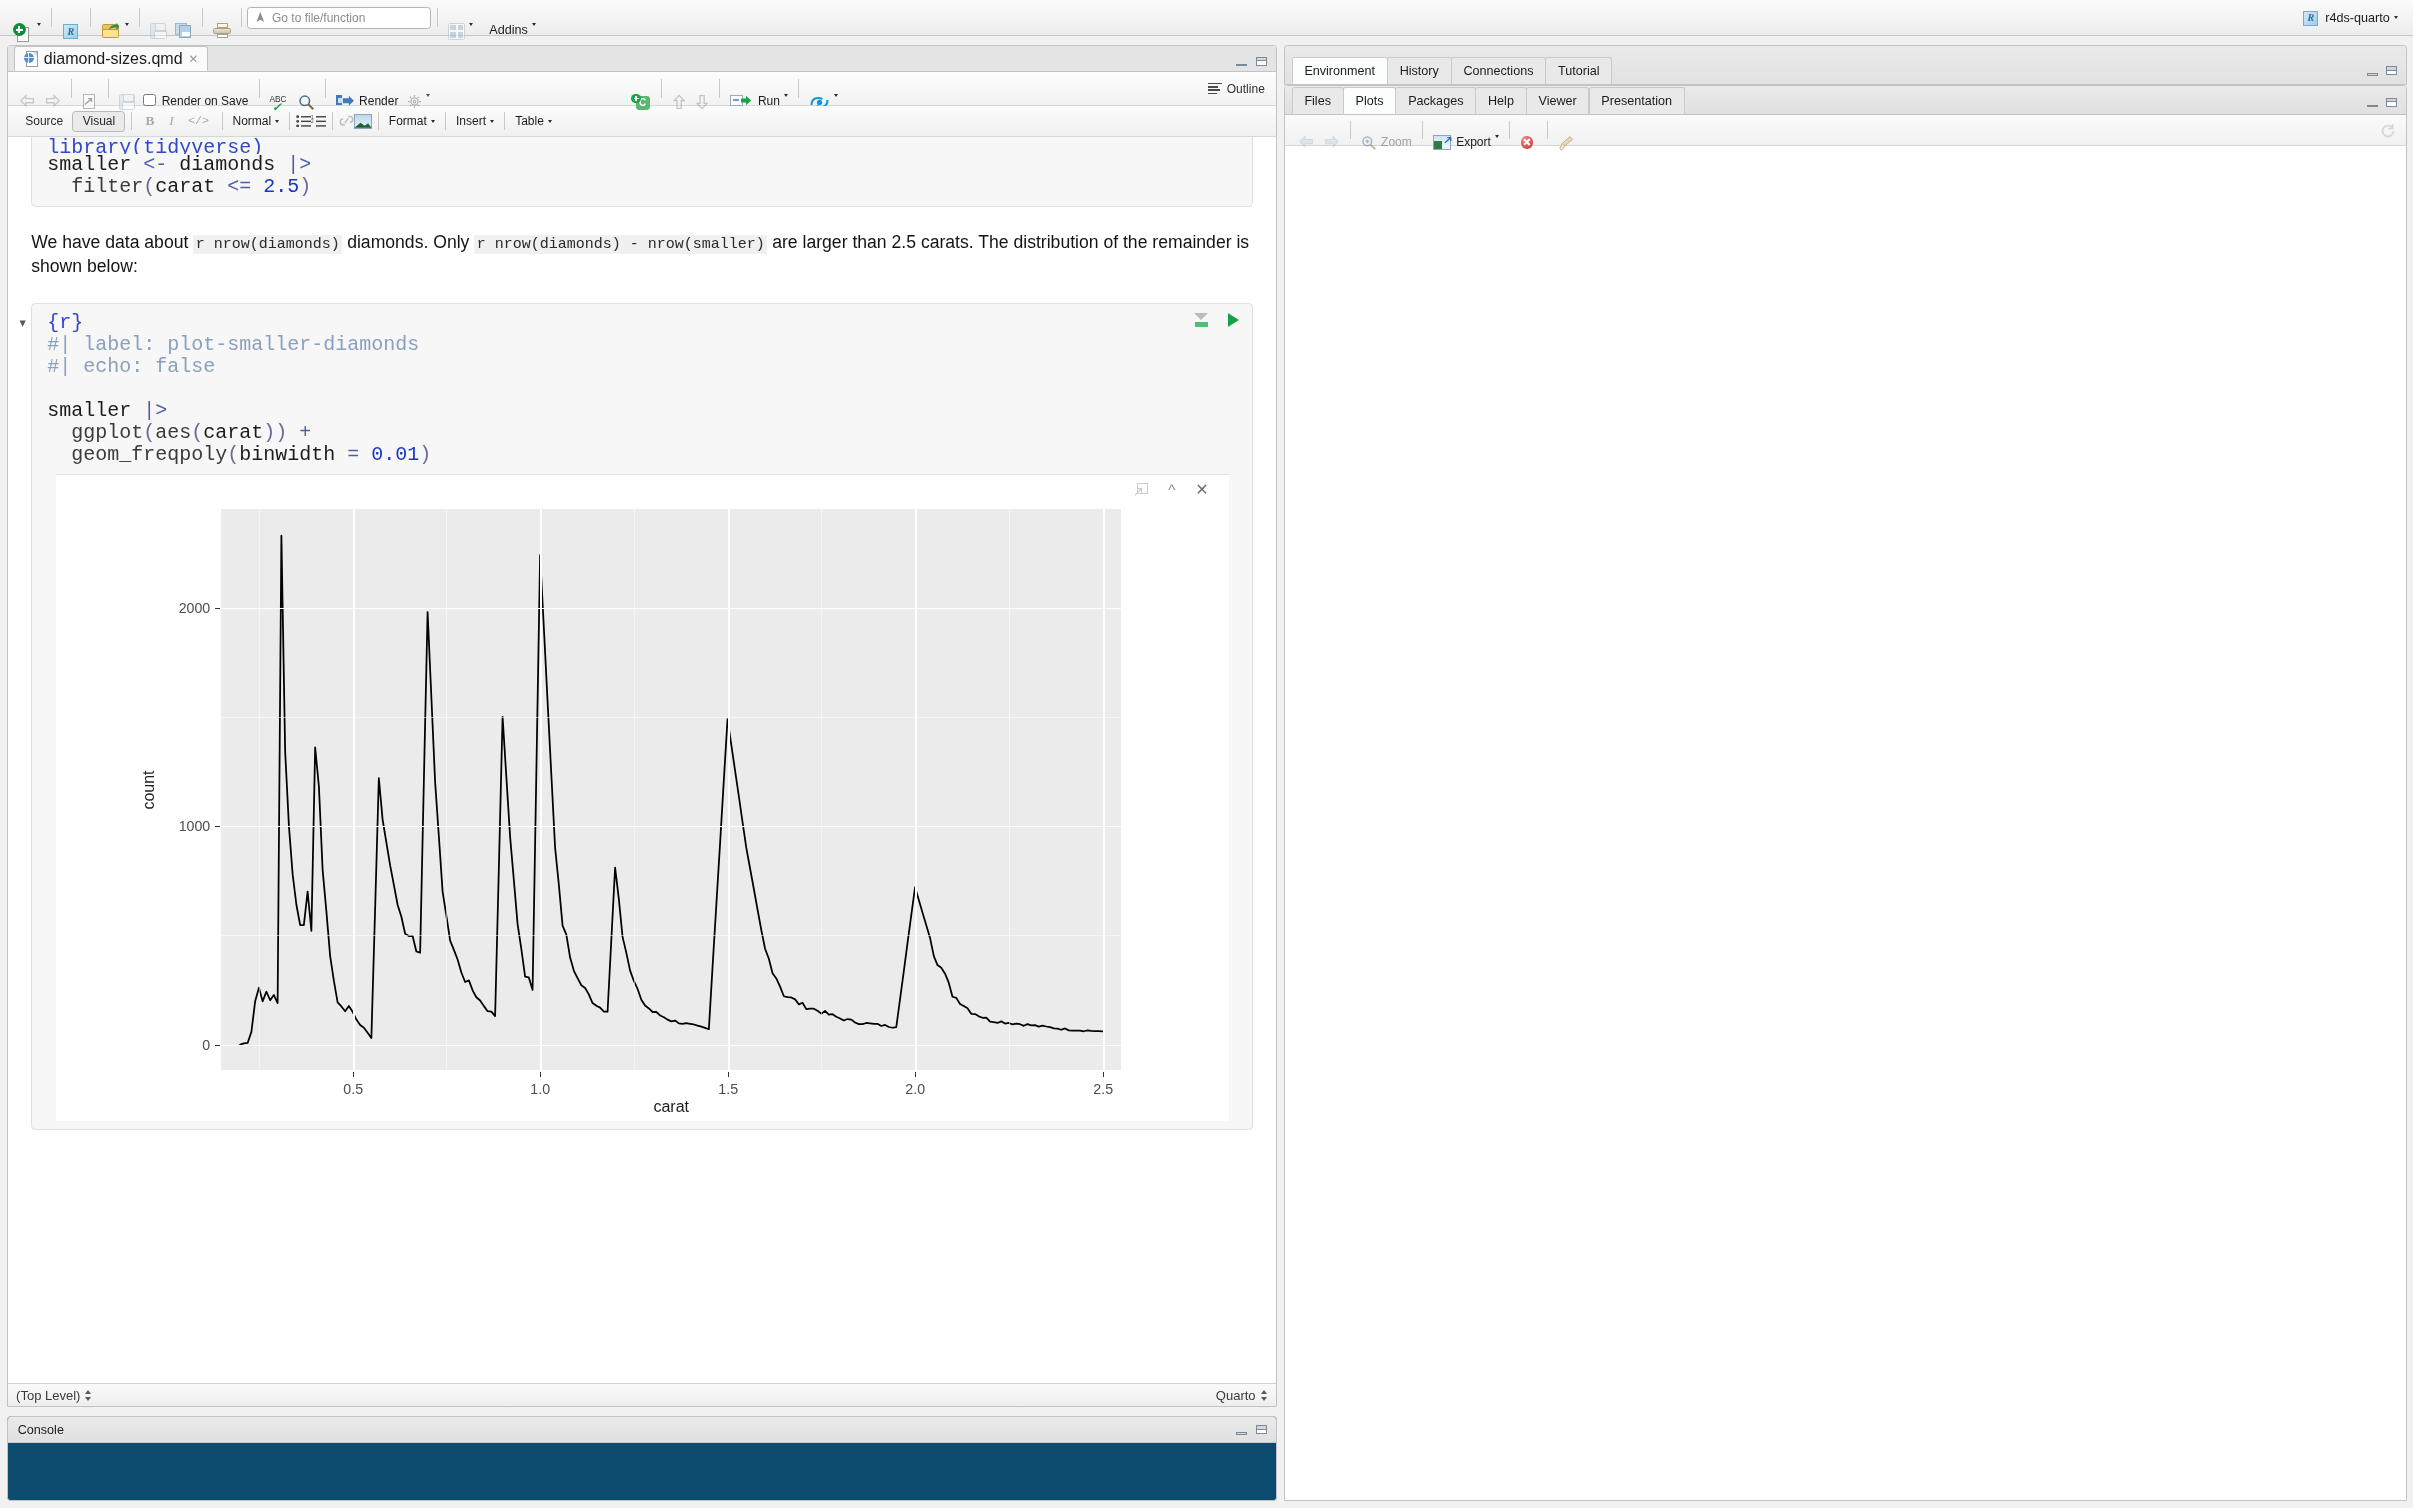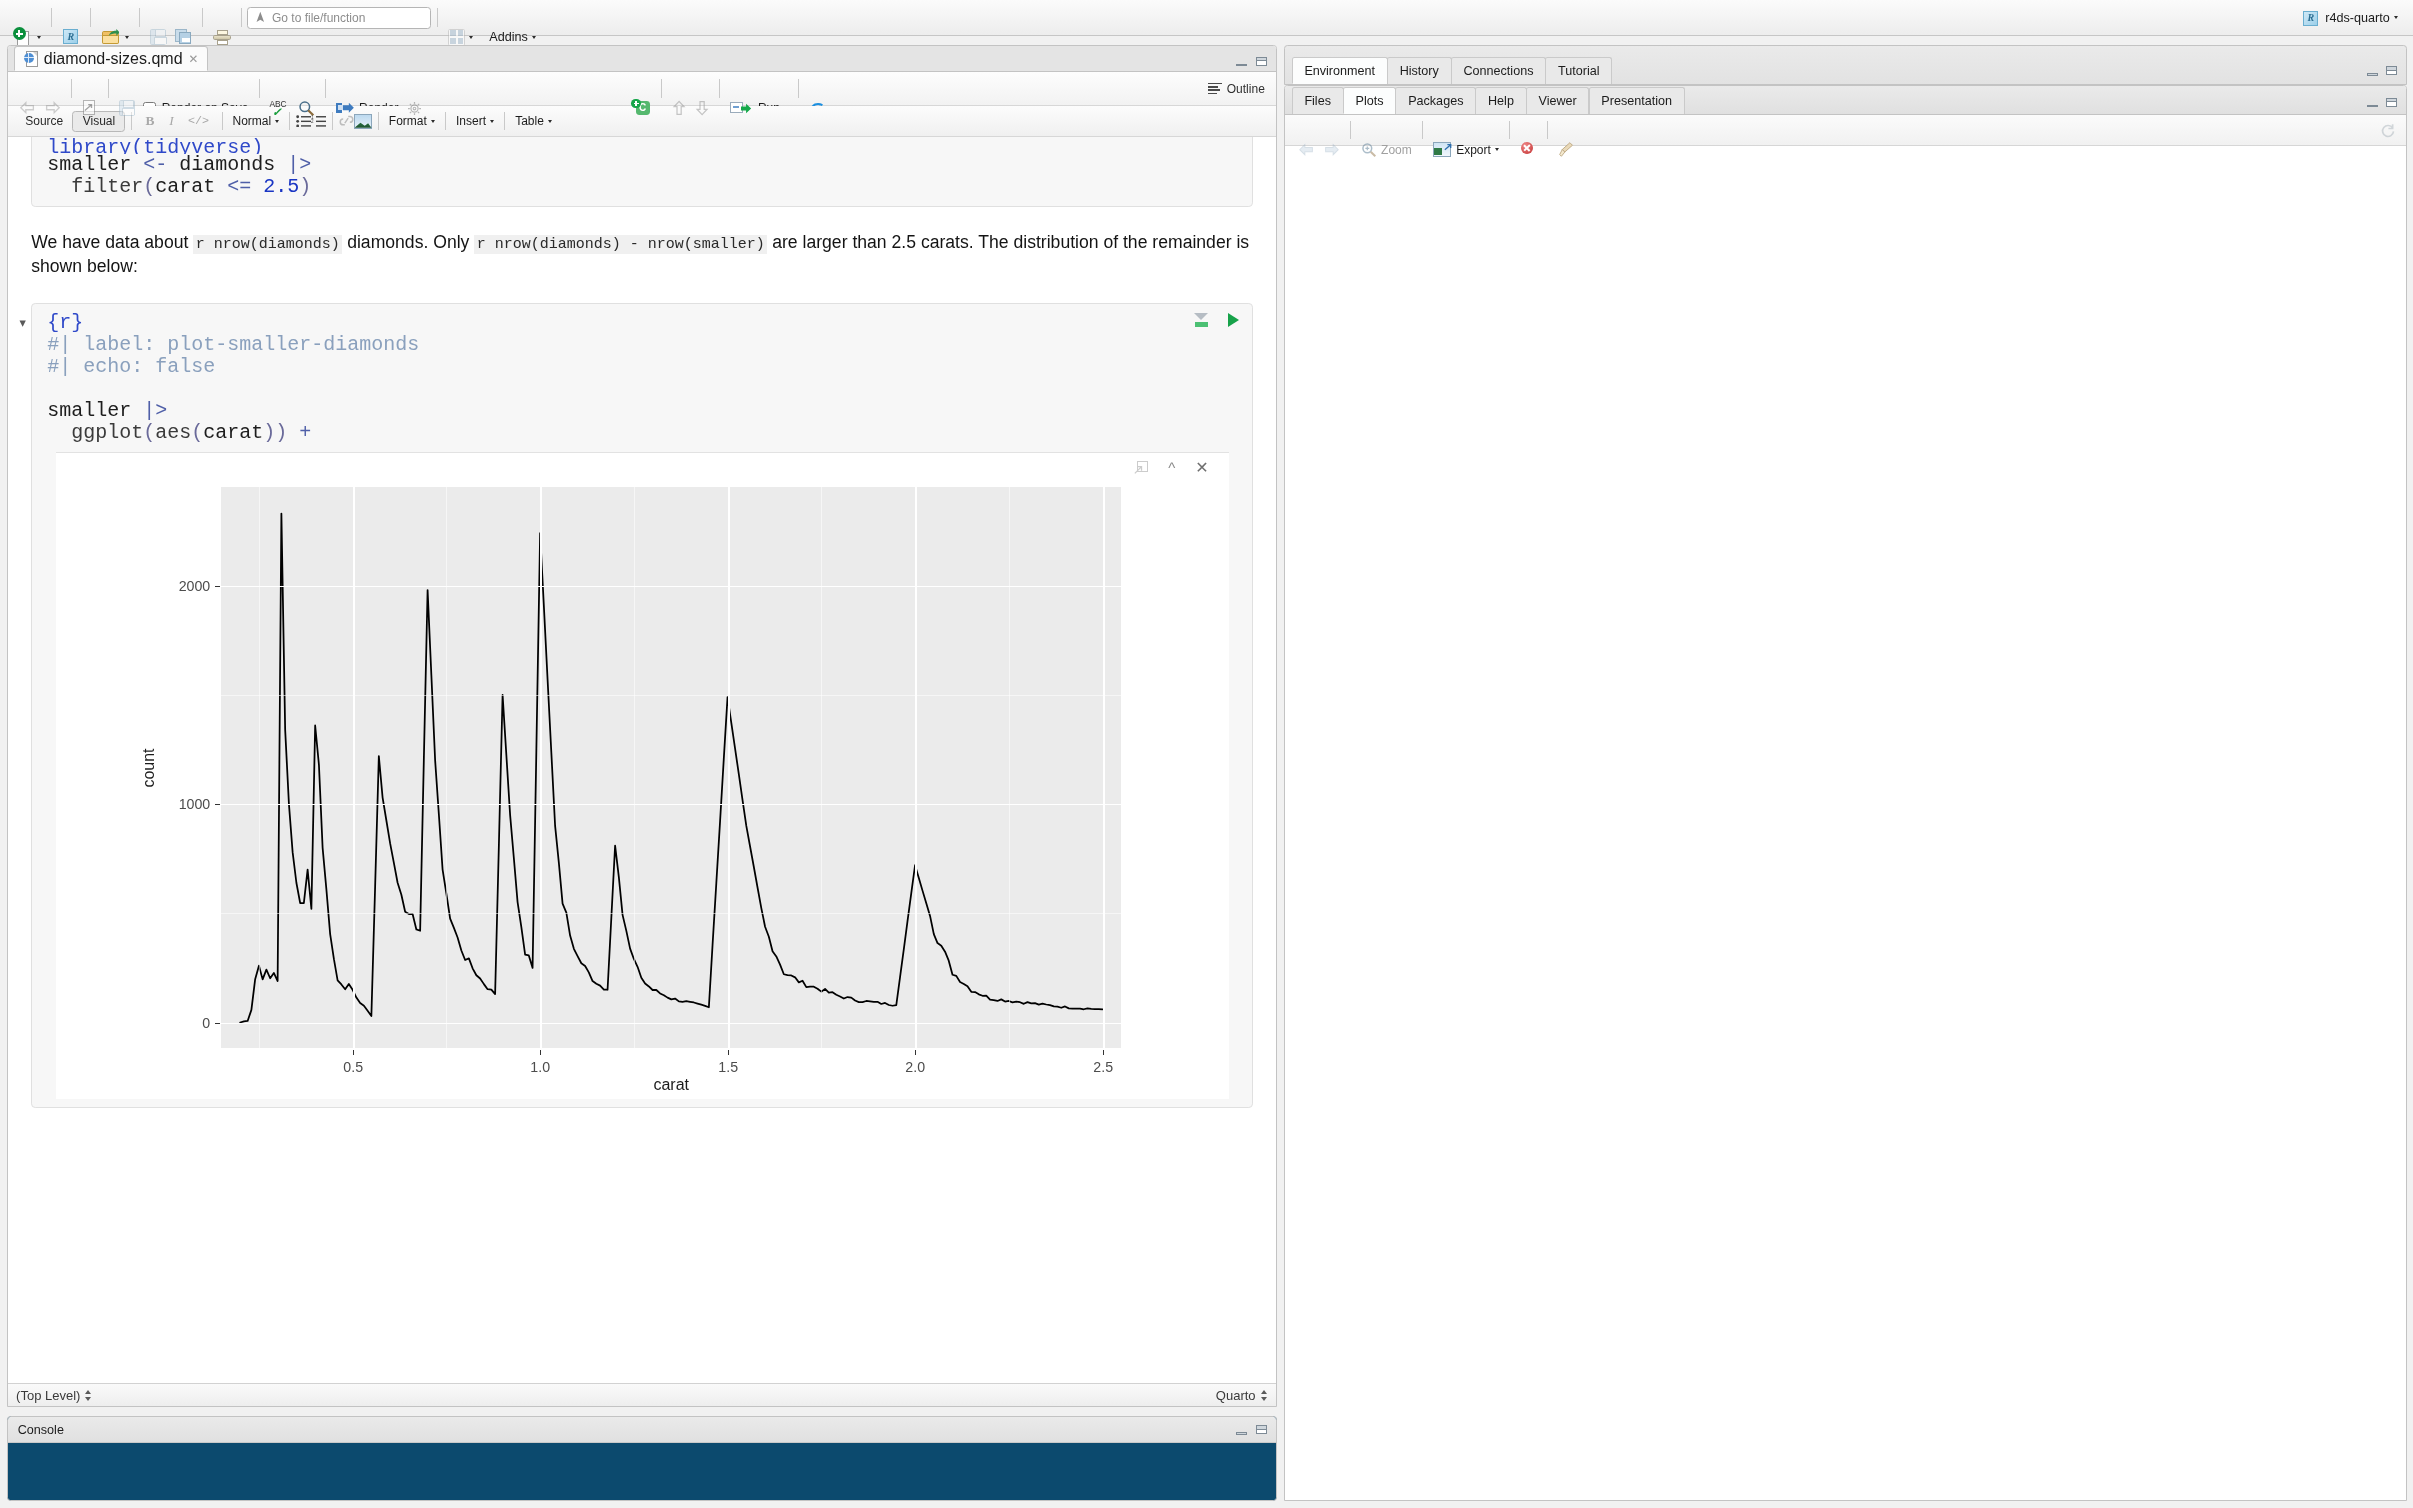--- a/index.html
+++ b/index.html
@@ -12,21 +12,21 @@
   body { position: relative; }
 
   
   #global-toolbar {
     position: absolute; left: 0; top: 0; width: 2413px; height: 36px;
     background: linear-gradient(#fbfbfb, #ededed);
     border-bottom: 0.8px solid #c6c6c6;
     display: flex; align-items: center; padding: 0 8.4px;
   }
   .tb-btn {
-    display: flex; align-items: center; justify-content: center;
+    display: flex; justify-content: center;
     height: 28.5px; padding: 0 4.2px; cursor: pointer; border-radius: 2.5px; margin-top: 39px;
   }
   .tb-sep { width: 0.8px; height: 18.4px; background: #c9c9c9; margin: 0 5.9px; }
   .caret { width: 0; height: 0; border-left: 3.4px solid transparent;
            border-right: 3.4px solid transparent; border-top: 4.2px solid #2b2b2b;
            margin-left: 4.2px; }
   .caret.sm { border-left-width: 2.9px; border-right-width: 2.9px; border-top-width: 3.8px; }
   .caret.light { border-top-color: #555; }
 
   
@@ -618,20 +618,21 @@
                 <i class="bar2"></i>
               </span>
             <span class="play-ic"></span>
           </div>
           <div class="code-line" style="color:#2f49c9">{r}</div>
           <div class="code-line k-comment">#| label: plot-smaller-diamonds</div>
           <div class="code-line k-comment">#| echo: false</div>
           <div class="code-line">&nbsp;</div>
           <div class="code-line"><span>smaller </span><span class="k-op">|&gt;</span></div>
           <div class="code-line"><span>  </span><span class="k-fn">ggplot</span><span class="k-paren">(</span><span class="k-fn">aes</span><span class="k-paren">(</span><span>carat</span><span class="k-paren">))</span><span class="k-op"> +</span></div>
+          <div class="code-line"><span>  </span><span class="k-fn">geom_freqpoly</span><span class="k-paren">(</span><span>binwidth </span><span class="k-op">= </span><span class="k-num">0.01</span><span class="k-paren">)</span></div>
 
           <div id="plot-output">
             <div id="plot-output-bar">
               <span class="popout-ic">
                 <i class="b1"></i>
                 <svg width="9.2" height="9.2" viewBox="0 0 11 11" style="position:absolute;left:0;bottom:0">
                   <path d="M1 10 L9 2 M4 2 L9 2 L9 7" stroke="#9a9a9a" stroke-width="1.5" fill="none"></path>
                 </svg>
               </span>
               <span class="collapse-ic">^</span>

